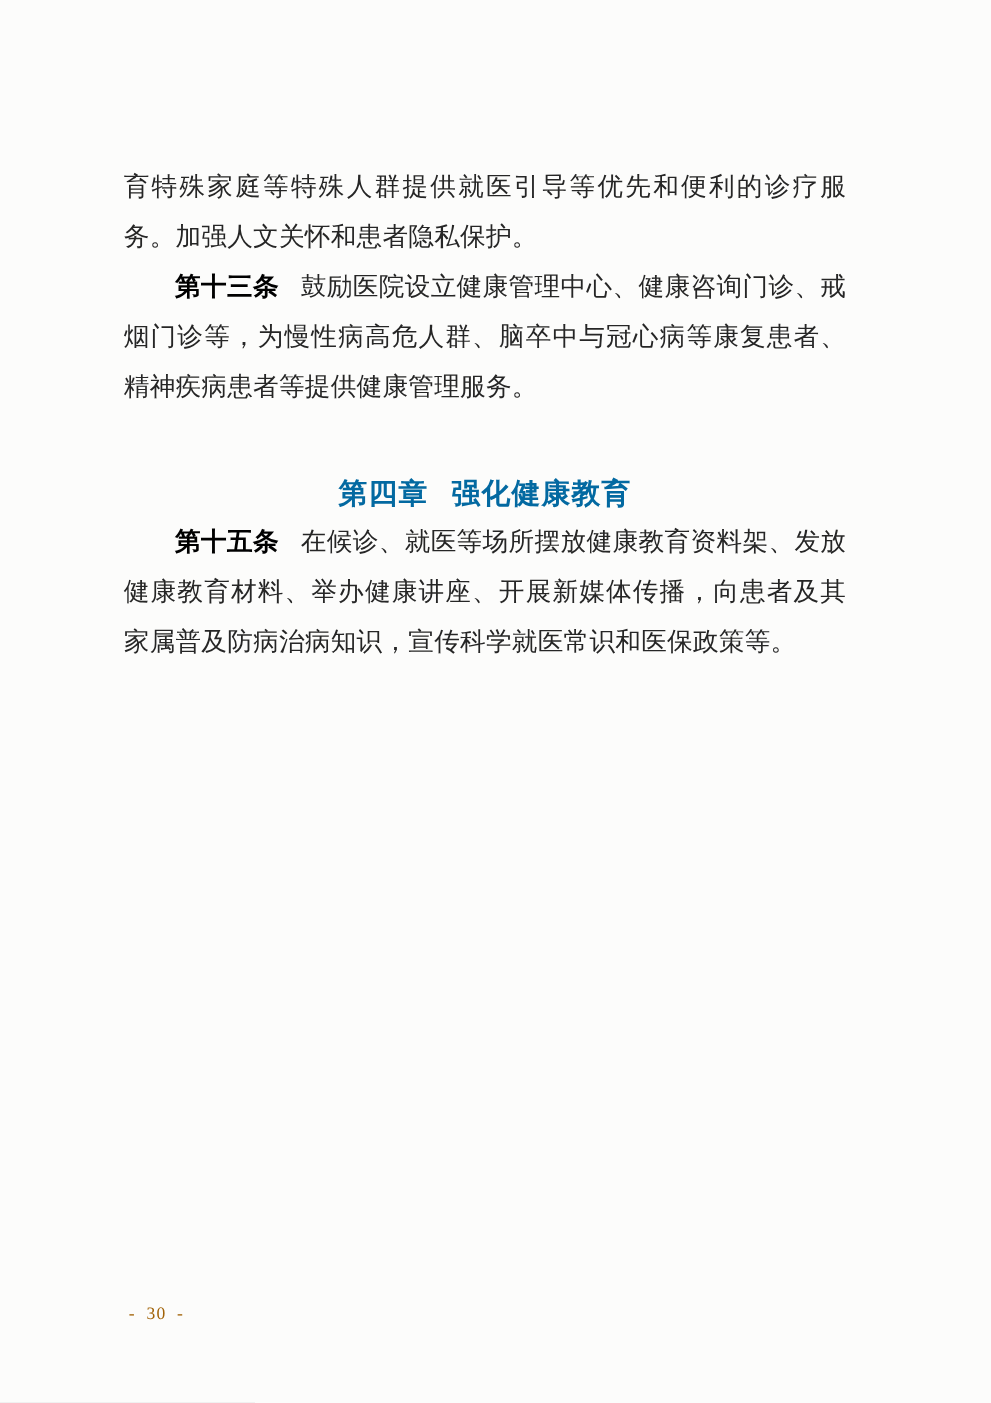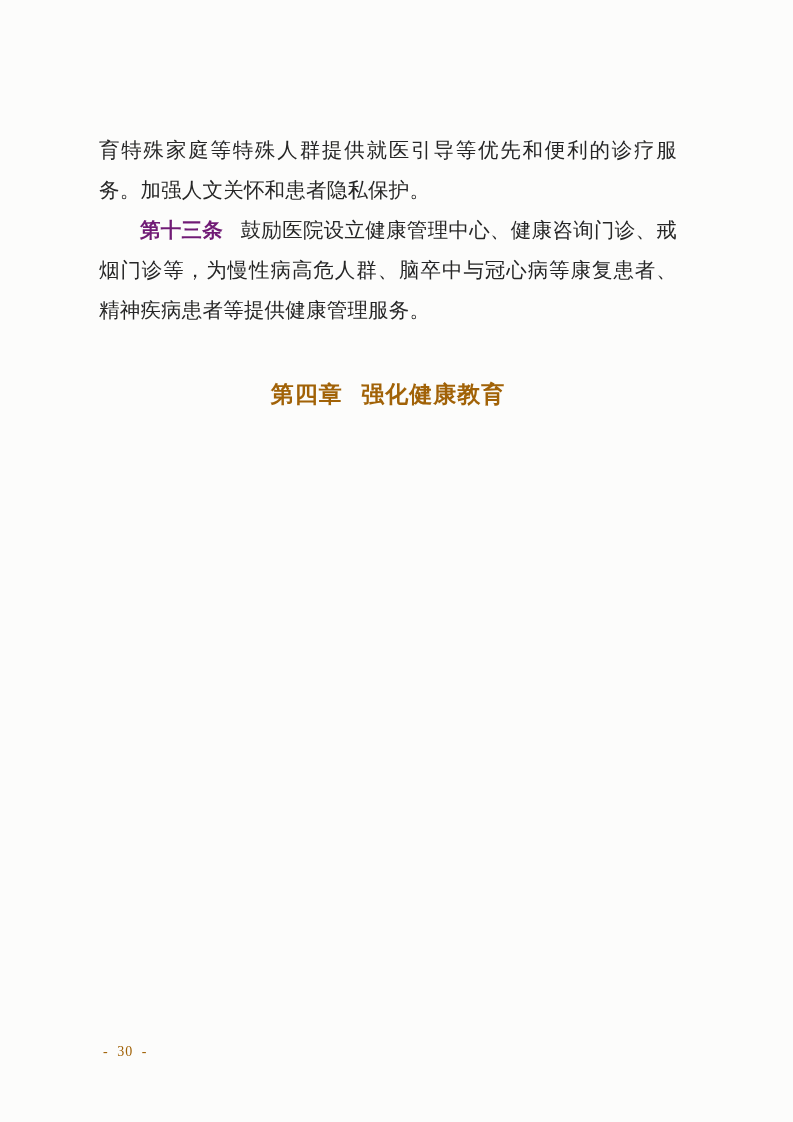--- a/index.html
+++ b/index.html
@@ -41,32 +41,32 @@
   }
   .para {
     margin: 0;
     text-indent: 2em;
   }
   .para.no-indent {
     text-indent: 0;
   }
   .article-label {
     font-weight: 700;
-    color: #701a75;
+    color: #000000;
     margin-right: 0.85em;
   }
   .chapter {
     margin: 44px 0 0 0;
     font-family: "Liberation Sans", "DejaVu Sans", sans-serif;
     font-weight: 700;
     font-size: 23px;
     line-height: 40px;
     text-align: center;
     text-align-last: center;
-    color: #a16207;
+    color: #0369a1;
     letter-spacing: 1px;
   }
   .chapter .chapter-number {
     margin-right: 0.8em;
   }
   .page-footer {
     position: absolute;
     left: 103px;
     top: 1041px;
     font-size: 14px;
@@ -85,20 +85,21 @@
 
   <main class="content">
 
     <p class="para no-indent">育特殊家庭等特殊人群提供就医引导等优先和便利的诊疗服务。加强人文关怀和患者隐私保护。</p>
 
     <p class="para"><b class="article-label">第十三条</b><span>鼓励医院设立健康管理中心、健康咨询门诊、戒烟门诊等，为慢性病高危人群、脑卒中与冠心病等康复患者、精神疾病患者等提供健康管理服务。</span></p>
 
 
     <h2 class="chapter"><span class="chapter-number">第四章</span><span class="chapter-title">强化健康教育</span></h2>
 
+    <p class="para"><b class="article-label">第十五条</b><span>在候诊、就医等场所摆放健康教育资料架、发放健康教育材料、举办健康讲座、开展新媒体传播，向患者及其家属普及防病治病知识，宣传科学就医常识和医保政策等。</span></p>
 
 
 
   </main>
 
   <div class="page-footer">- 30 -</div>
 
 </div>
 
 </body></html>

